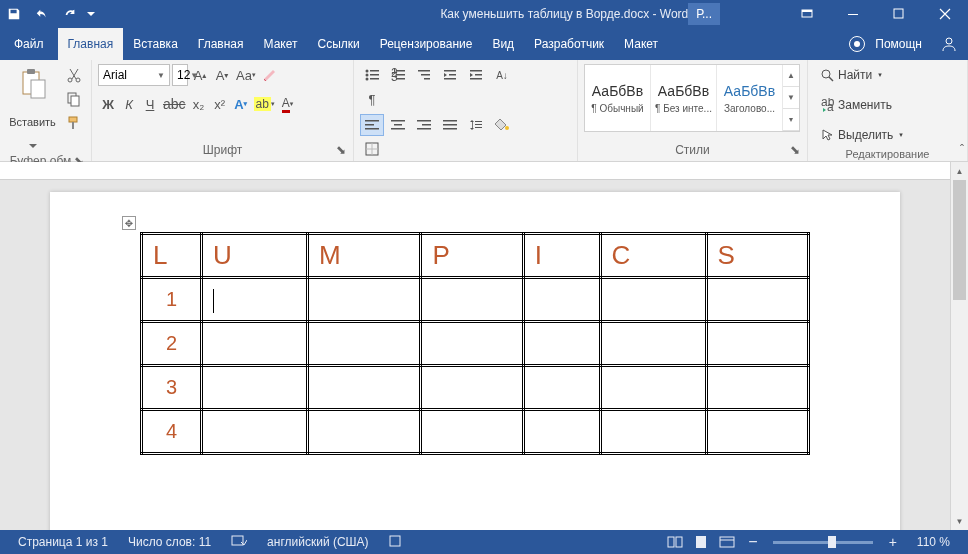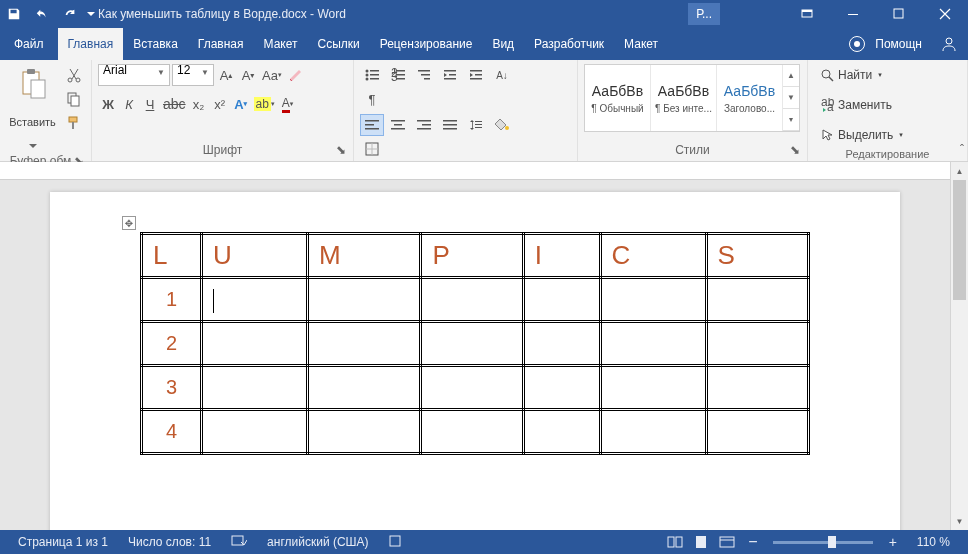--- a/index.html
+++ b/index.html
@@ -1,21 +1,21 @@
 <!DOCTYPE html>
 <html><head>
 <meta charset="utf-8">
 <style>
 *{box-sizing:border-box;margin:0;padding:0;font-family:'Segoe UI',Tahoma,sans-serif;font-size:12px;-webkit-user-select:none;user-select:none}
 body{width:968px;height:554px;background:#fff;overflow:hidden;display:flex;flex-direction:column}
 .titlebar{height:28px;background:#2b579a;display:flex;align-items:center;color:#fff}
 .qa{display:flex;height:100%}
 .qa-btn{width:28px;display:flex;align-items:center;justify-content:center;cursor:pointer}
 .qa-btn svg{fill:#fff}
-.title-center{flex:1;text-align:left;font-size:12px;color:#e8ecf5}
+.title-center{flex:1;text-align:right;font-size:12px;color:#e8ecf5}
 .tool-tab{background:#4a76b8;padding:4px 8px;color:#fff;margin-right:4px}
 .win-ctrls{display:flex;height:100%}
 .win-btn{width:46px;display:flex;align-items:center;justify-content:center;cursor:pointer}
 .win-btn svg{fill:#fff}
 .tabs{height:32px;background:#2b579a;display:flex;align-items:stretch;color:#fff}
 .tab{padding:0 10px;display:flex;align-items:center;cursor:pointer;font-size:12px}
 .tab.active{background:#f3f3f3;color:#2b579a}
 .tab.file{margin-left:4px;margin-right:4px}
 .tabs-right{margin-left:auto;display:flex;align-items:center;padding-right:10px;gap:10px}
 .help-ico{width:16px;height:16px;border:1.5px solid #fff;border-radius:50%;display:flex;align-items:center;justify-content:center}
@@ -23,23 +23,23 @@
 .group{display:flex;flex-direction:column;border-right:1px solid #e1e1e1;padding:4px 6px 2px}
 .group-body{flex:1;display:flex;align-items:flex-start;gap:4px}
 .group-label{text-align:center;font-size:11px;color:#666;padding:2px 0;position:relative}
 .group-label .dlg{position:absolute;right:0;top:2px;width:12px;height:12px;cursor:pointer}
 .big-btn{display:flex;flex-direction:column;align-items:center;gap:16px;padding:4px;cursor:pointer;min-width:44px}
 .big-btn-label{font-size:11px;color:#444}
 .col{display:flex;flex-direction:column;gap:2px}
 .small-btn{width:22px;height:22px;display:flex;align-items:center;justify-content:center;cursor:pointer}
 .small-btn svg{fill:#666}
 .font-row{display:flex;gap:2px;align-items:center}
-.combo{border:1px solid #c0c0c0;background:#fff;height:22px;display:flex;align-items:flex-end;padding:8px 4px;cursor:text}
+.combo{border:1px solid #c0c0c0;background:#fff;height:22px;display:flex;align-items:center;padding:8px 4px;cursor:text}
 .combo-name{width:72px}
-.combo-size{width:42px}
+.combo-size{width:16px}
 .combo .arrow{margin-left:auto;font-size:8px;color:#666;cursor:pointer}
 .font-btns{display:flex;gap:1px;margin-top:4px;align-items:center}
 .fbtn{min-width:20px;height:20px;display:flex;align-items:center;justify-content:center;cursor:pointer;color:#555;padding:0 2px;font-size:13px}
 .fbtn svg{fill:#555}
 .para-grid{display:grid;grid-template-columns:repeat(6,24px);gap:2px}
 .pbtn{width:24px;height:22px;display:flex;align-items:center;justify-content:center;cursor:pointer}
 .pbtn.active{background:#cde0f7;border:1px solid #8ab4e8}
 .styles-gallery{display:flex;border:1px solid #d0d0d0;background:#fff;height:68px}
 .style-item{width:66px;border-right:1px solid #e8e8e8;display:flex;flex-direction:column;align-items:center;justify-content:center;cursor:pointer;padding:2px}
 .style-preview{font-size:14px;color:#333}

